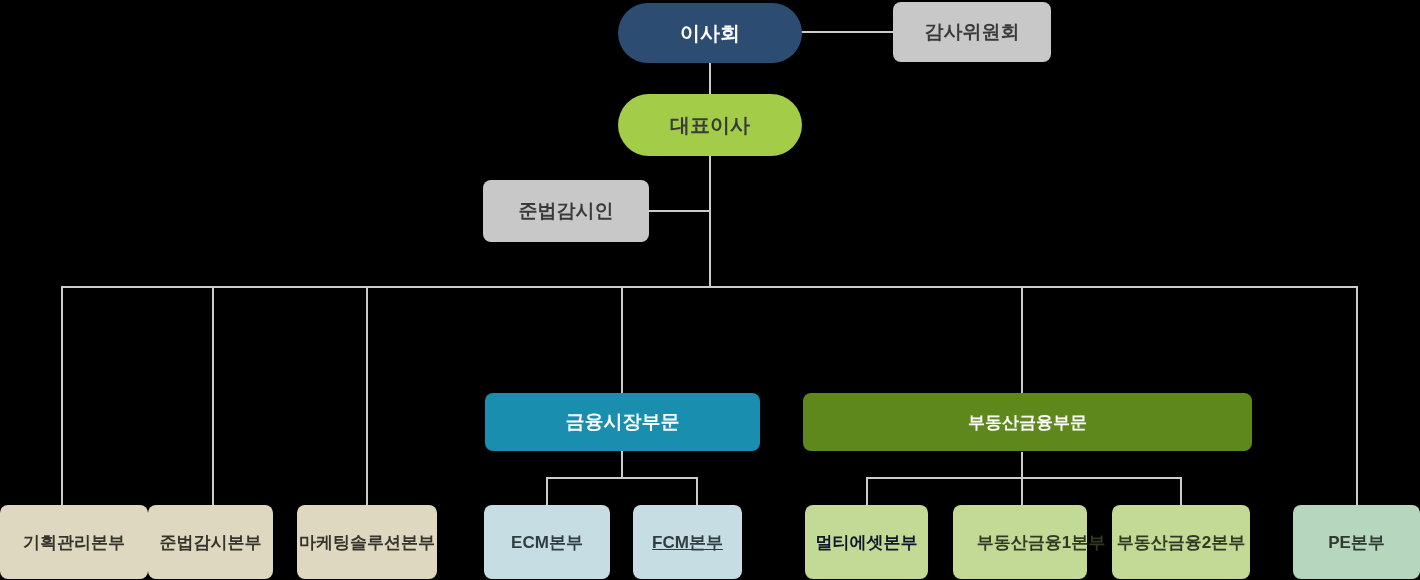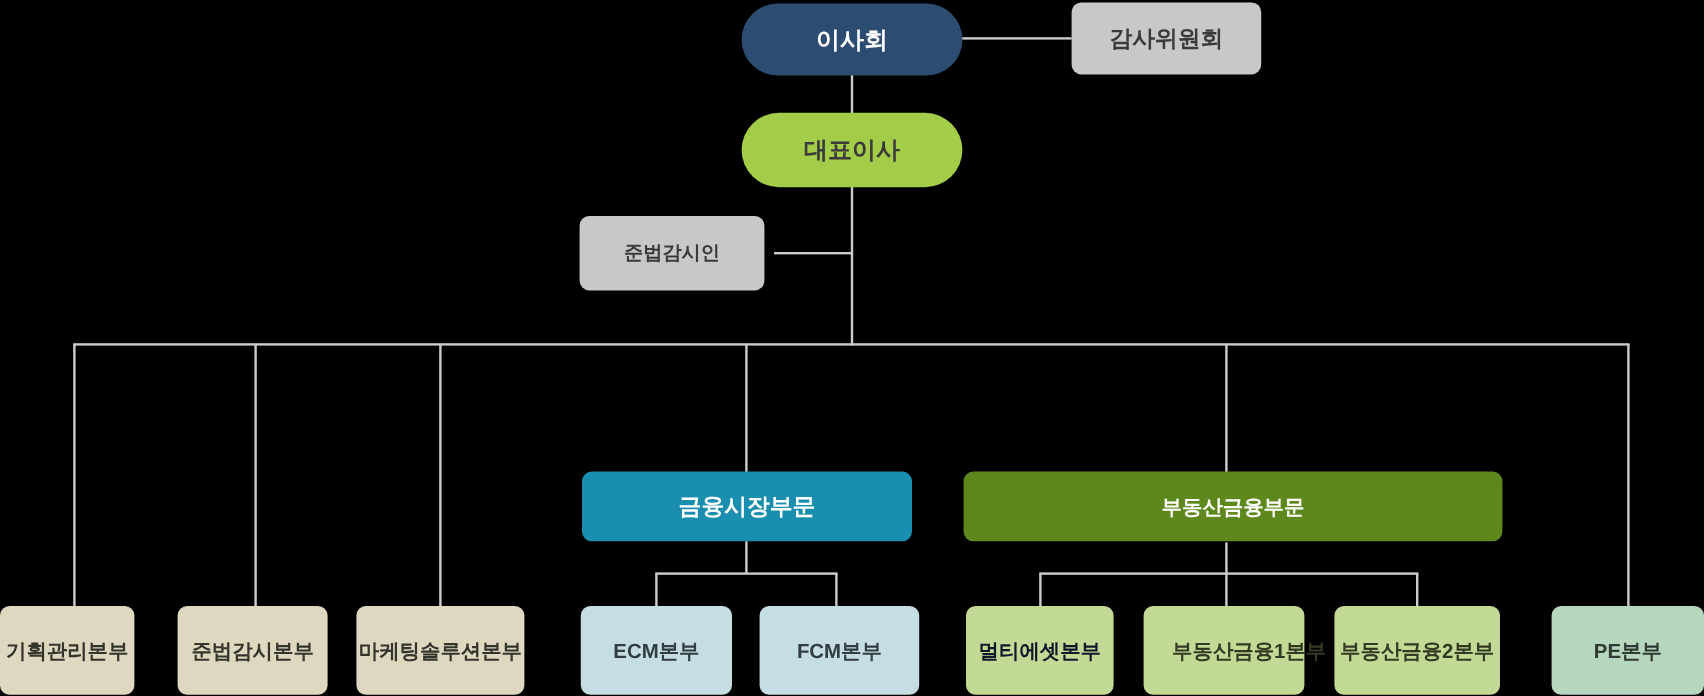--- a/index.html
+++ b/index.html
@@ -21,33 +21,33 @@
     box-sizing: border-box;
     letter-spacing: 0;
     white-space: nowrap;
   }
   .line { position: absolute; z-index: 1; }
 
   
   .n-board      { left: 618px; top: 3px;   width: 184px; height: 60px; border-radius: 30px; font-size: 20px; }
   .n-audit      { left: 893px; top: 2px;   width: 158px; height: 60px; border-radius: 8px;  font-size: 19px; }
   .n-ceo        { left: 618px; top: 94px;  width: 184px; height: 62px; border-radius: 31px; font-size: 20px; }
-  .n-compliance { left: 483px; top: 180px; width: 154px; height: 62px; border-radius: 8px;  font-size: 16px; }
+  .n-compliance { left: 483px; top: 180px; width: 166px; height: 62px; border-radius: 8px;  font-size: 19px; }
 
   
   .n-fm { left: 485px; top: 393px; width: 275px; height: 58px; border-radius: 8px; font-size: 19px; }
   .n-re { left: 803px; top: 393px; width: 449px; height: 58px; border-radius: 8px; font-size: 17px; }
 
   
   .leaf  { top: 505px; height: 74px; border-radius: 8px; font-size: 17px; }
-  .n-d1  { left: 0;      width: 112px; }
+  .n-d1  { left: 0;      width: 148px; }
   .n-d2  { left: 148px;  width: 125px; }
   .n-d3  { left: 297px;  width: 140px; }
   .n-ecm { left: 484px;  width: 126px; }
-  .n-fcm { left: 633px;  width: 133px; }
+  .n-fcm { left: 633px;  width: 109px; text-decoration: underline; }
   .n-ma  { left: 805px;  width: 123px; }
   .n-re1 { left: 953px;  width: 134px; }
   .n-re2 { left: 1112px; width: 138px; }
   .n-pe  { left: 1293px; width: 127px; }
 
   
   .l-board-audit { left: 800px;  top: 31px;  width: 93px;   height: 2px; }
   .l-trunk       { left: 709px;  top: 60px;  width: 2px;    height: 228px; }
   .l-compliance  { left: 645px;  top: 210px; width: 65px;   height: 2px; }
   .l-distributor { left: 61px;   top: 286px; width: 1297px; height: 2px; }

